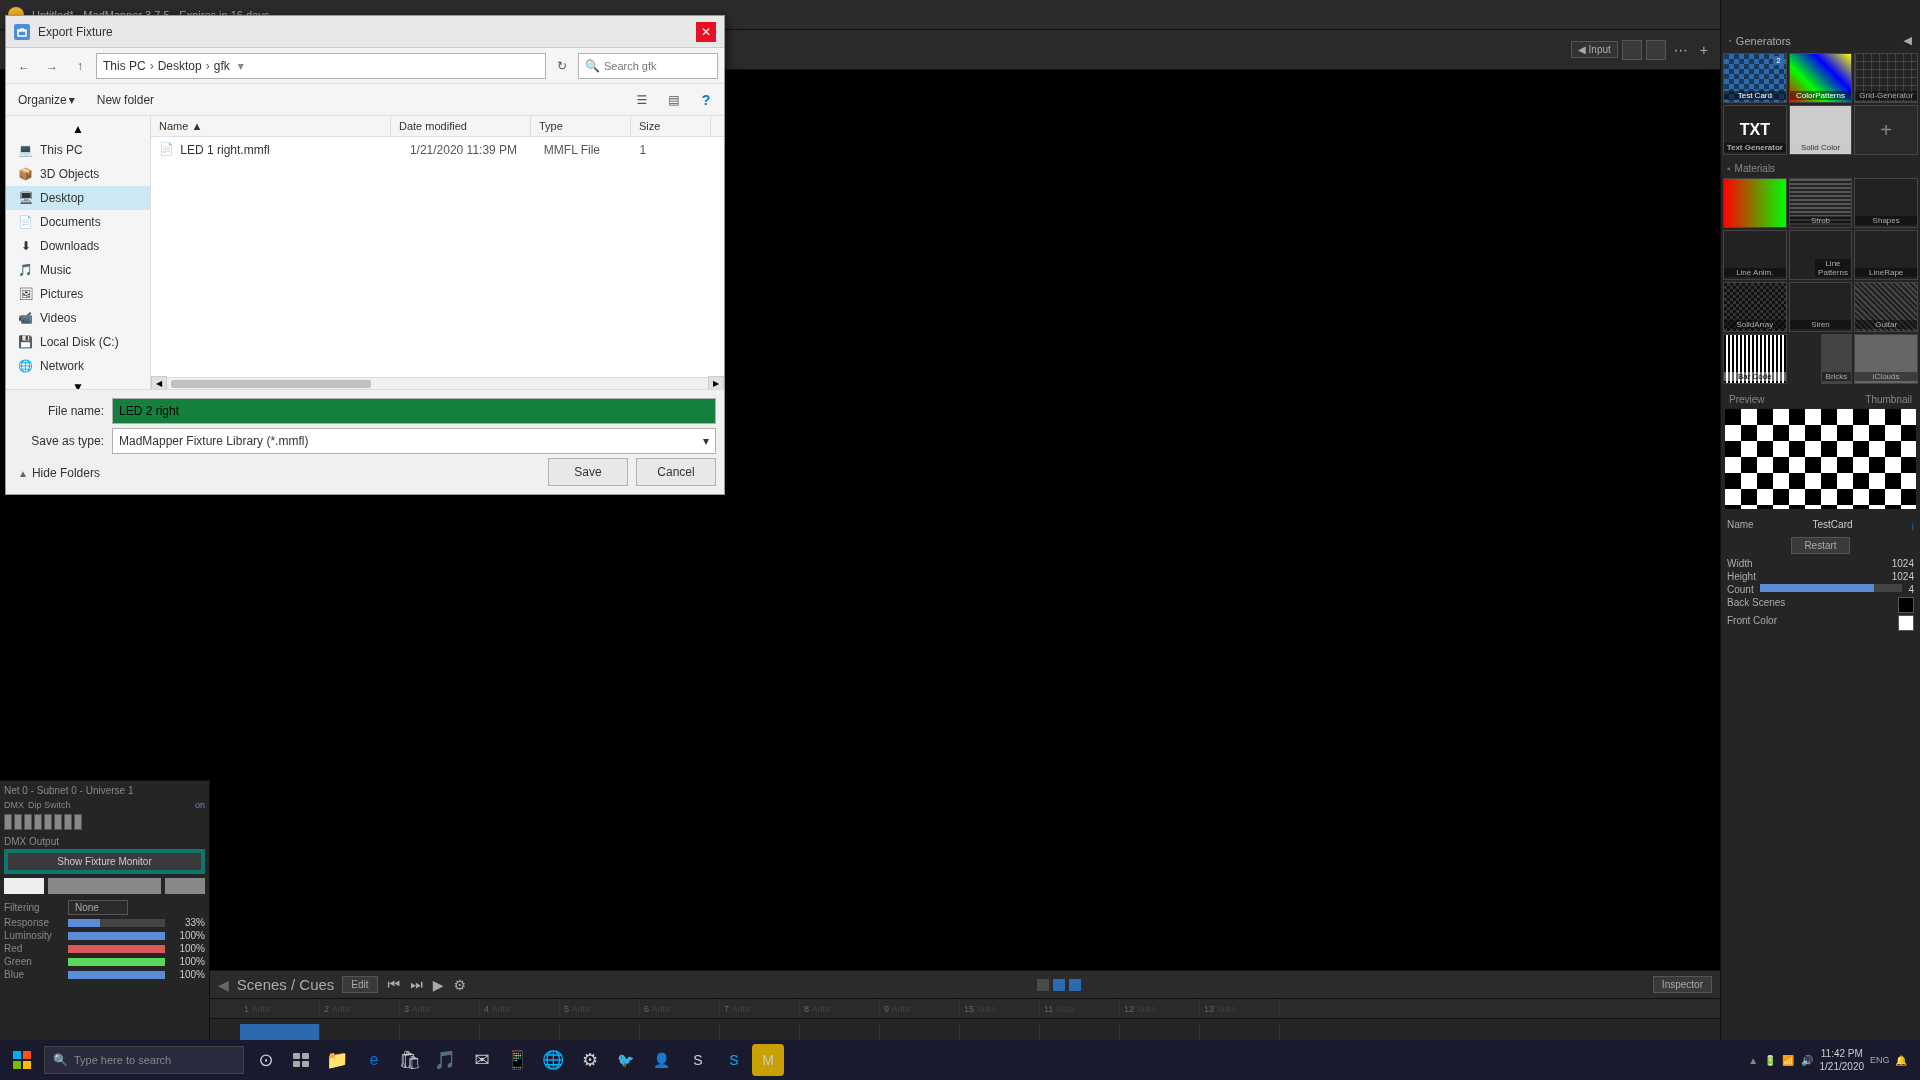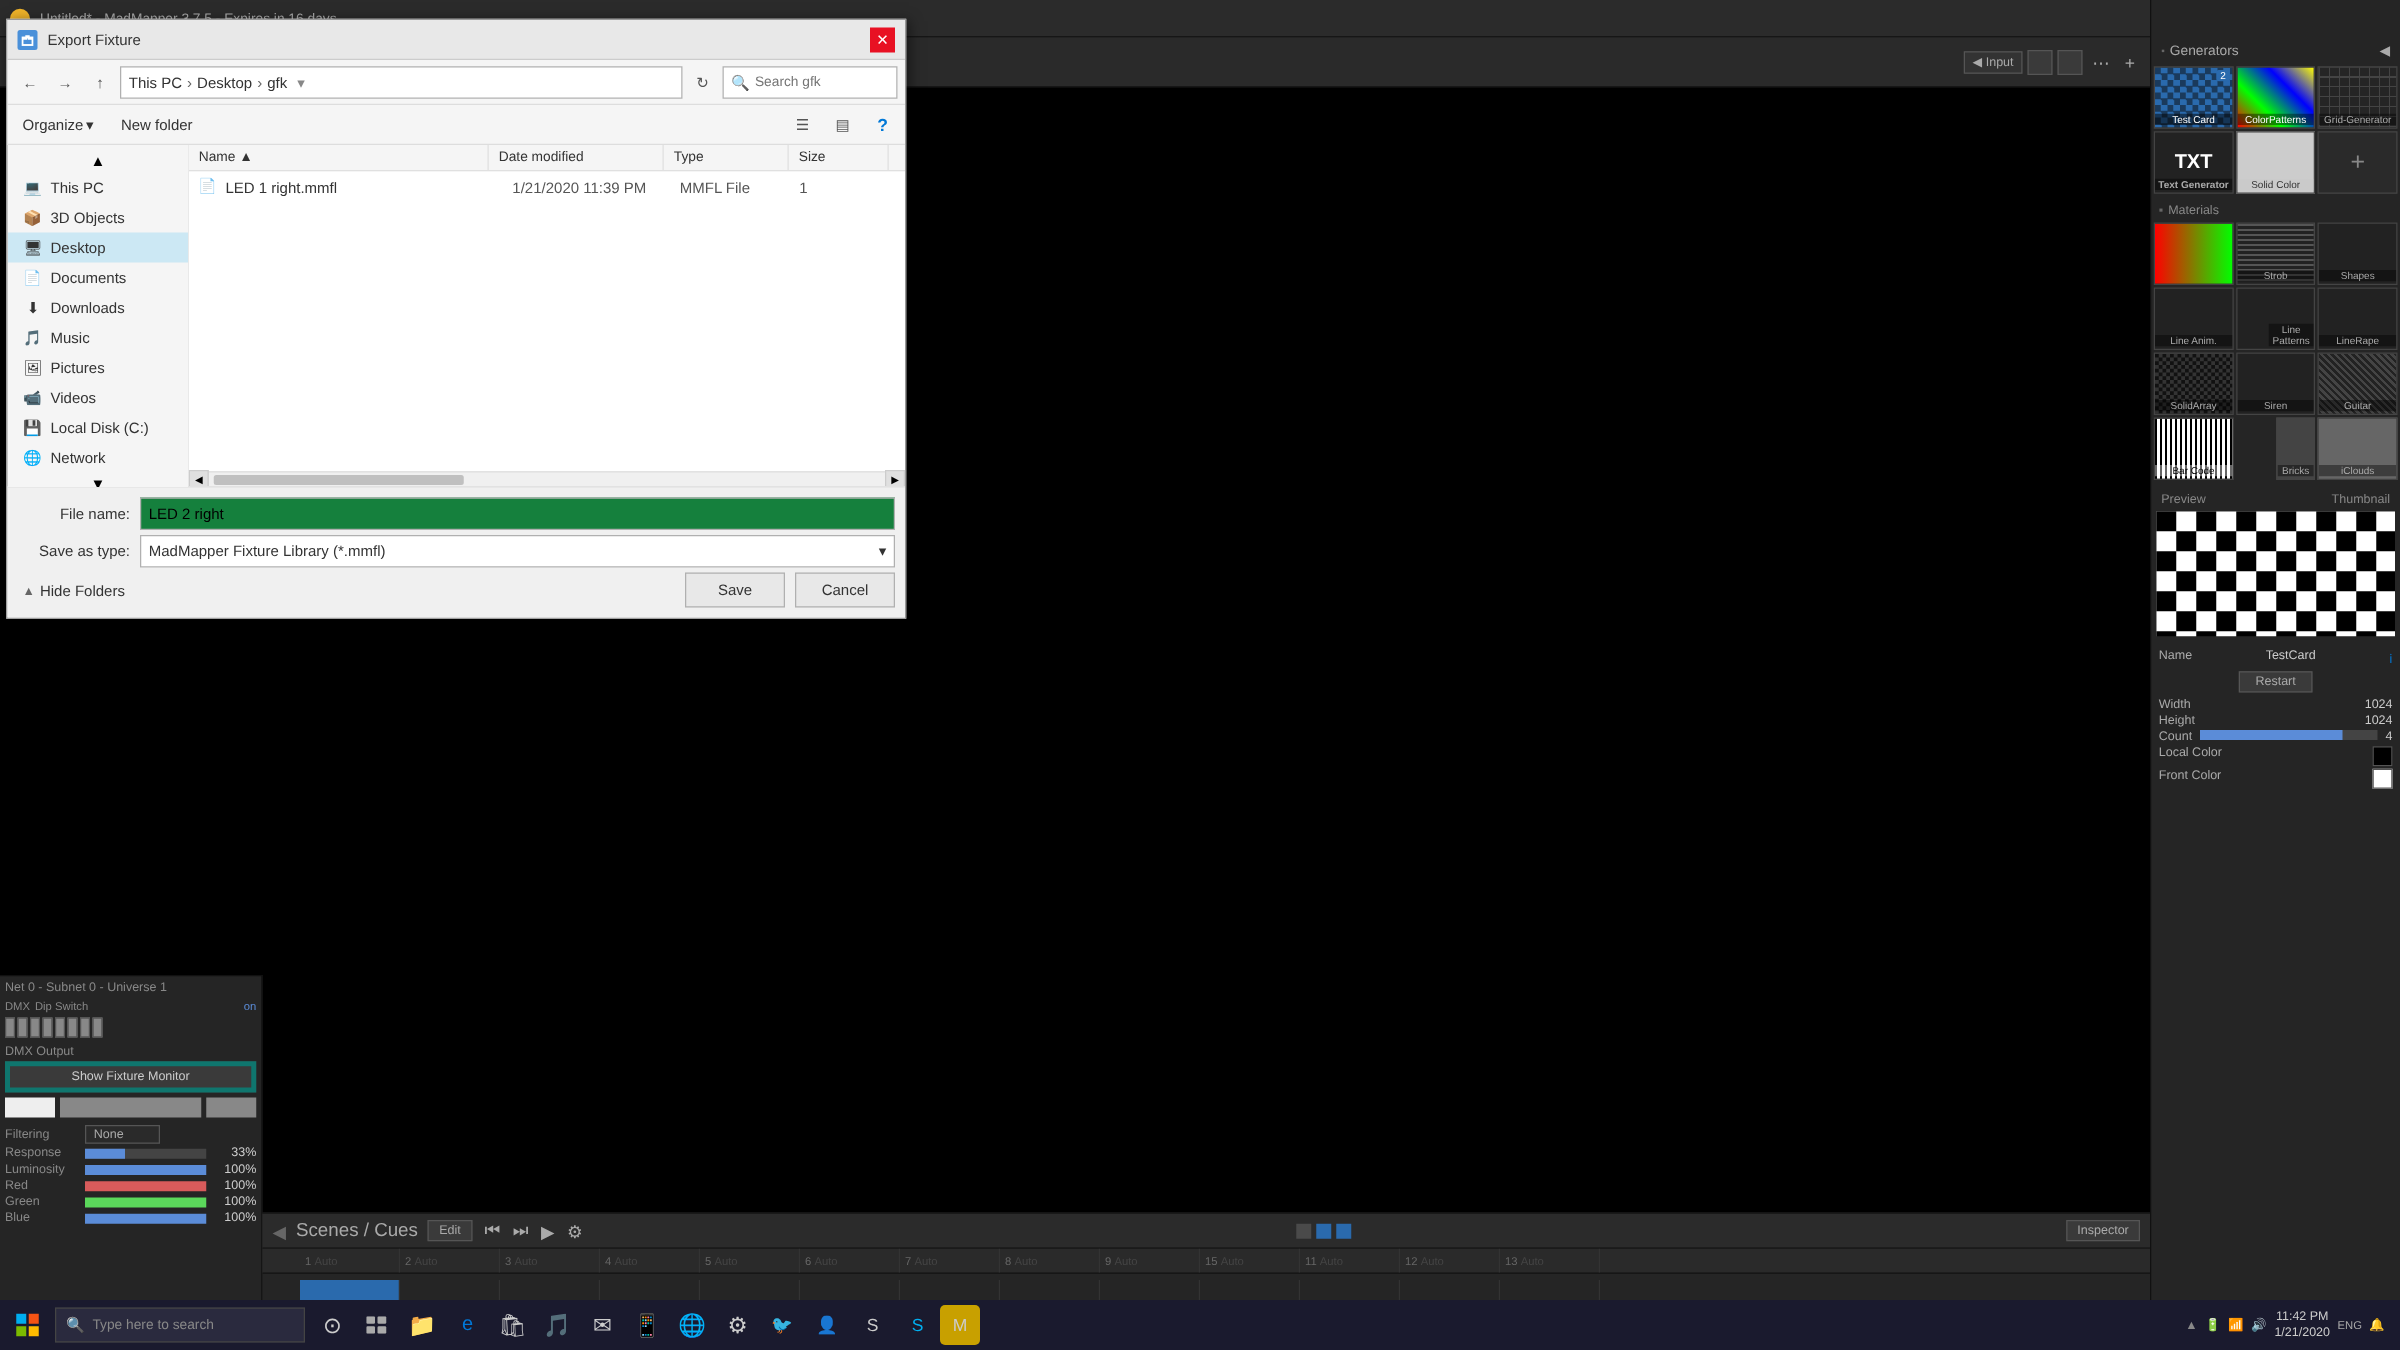--- a/index.html
+++ b/index.html
@@ -870,21 +870,21 @@
           <span class="prop-val">1024</span>
         </div>
         <div class="prop-row">
           <span>Count</span>
           <div style="flex:1;margin:0 6px;height:8px;background:#444;position:relative;">
             <div style="width:80%;height:100%;background:#5b8cd8;"></div>
           </div>
           <span class="prop-val">4</span>
         </div>
         <div class="prop-row">
-          <span>Local Color</span>
+          <span>Back Scenes</span>
           <div style="width:16px;height:16px;background:#000;border:1px solid #555;cursor:pointer;"></div>
         </div>
         <div class="prop-row">
           <span>Front Color</span>
           <div style="width:16px;height:16px;background:#fff;border:1px solid #555;cursor:pointer;"></div>
         </div>
       </div>
     </div>
   </div>
 

